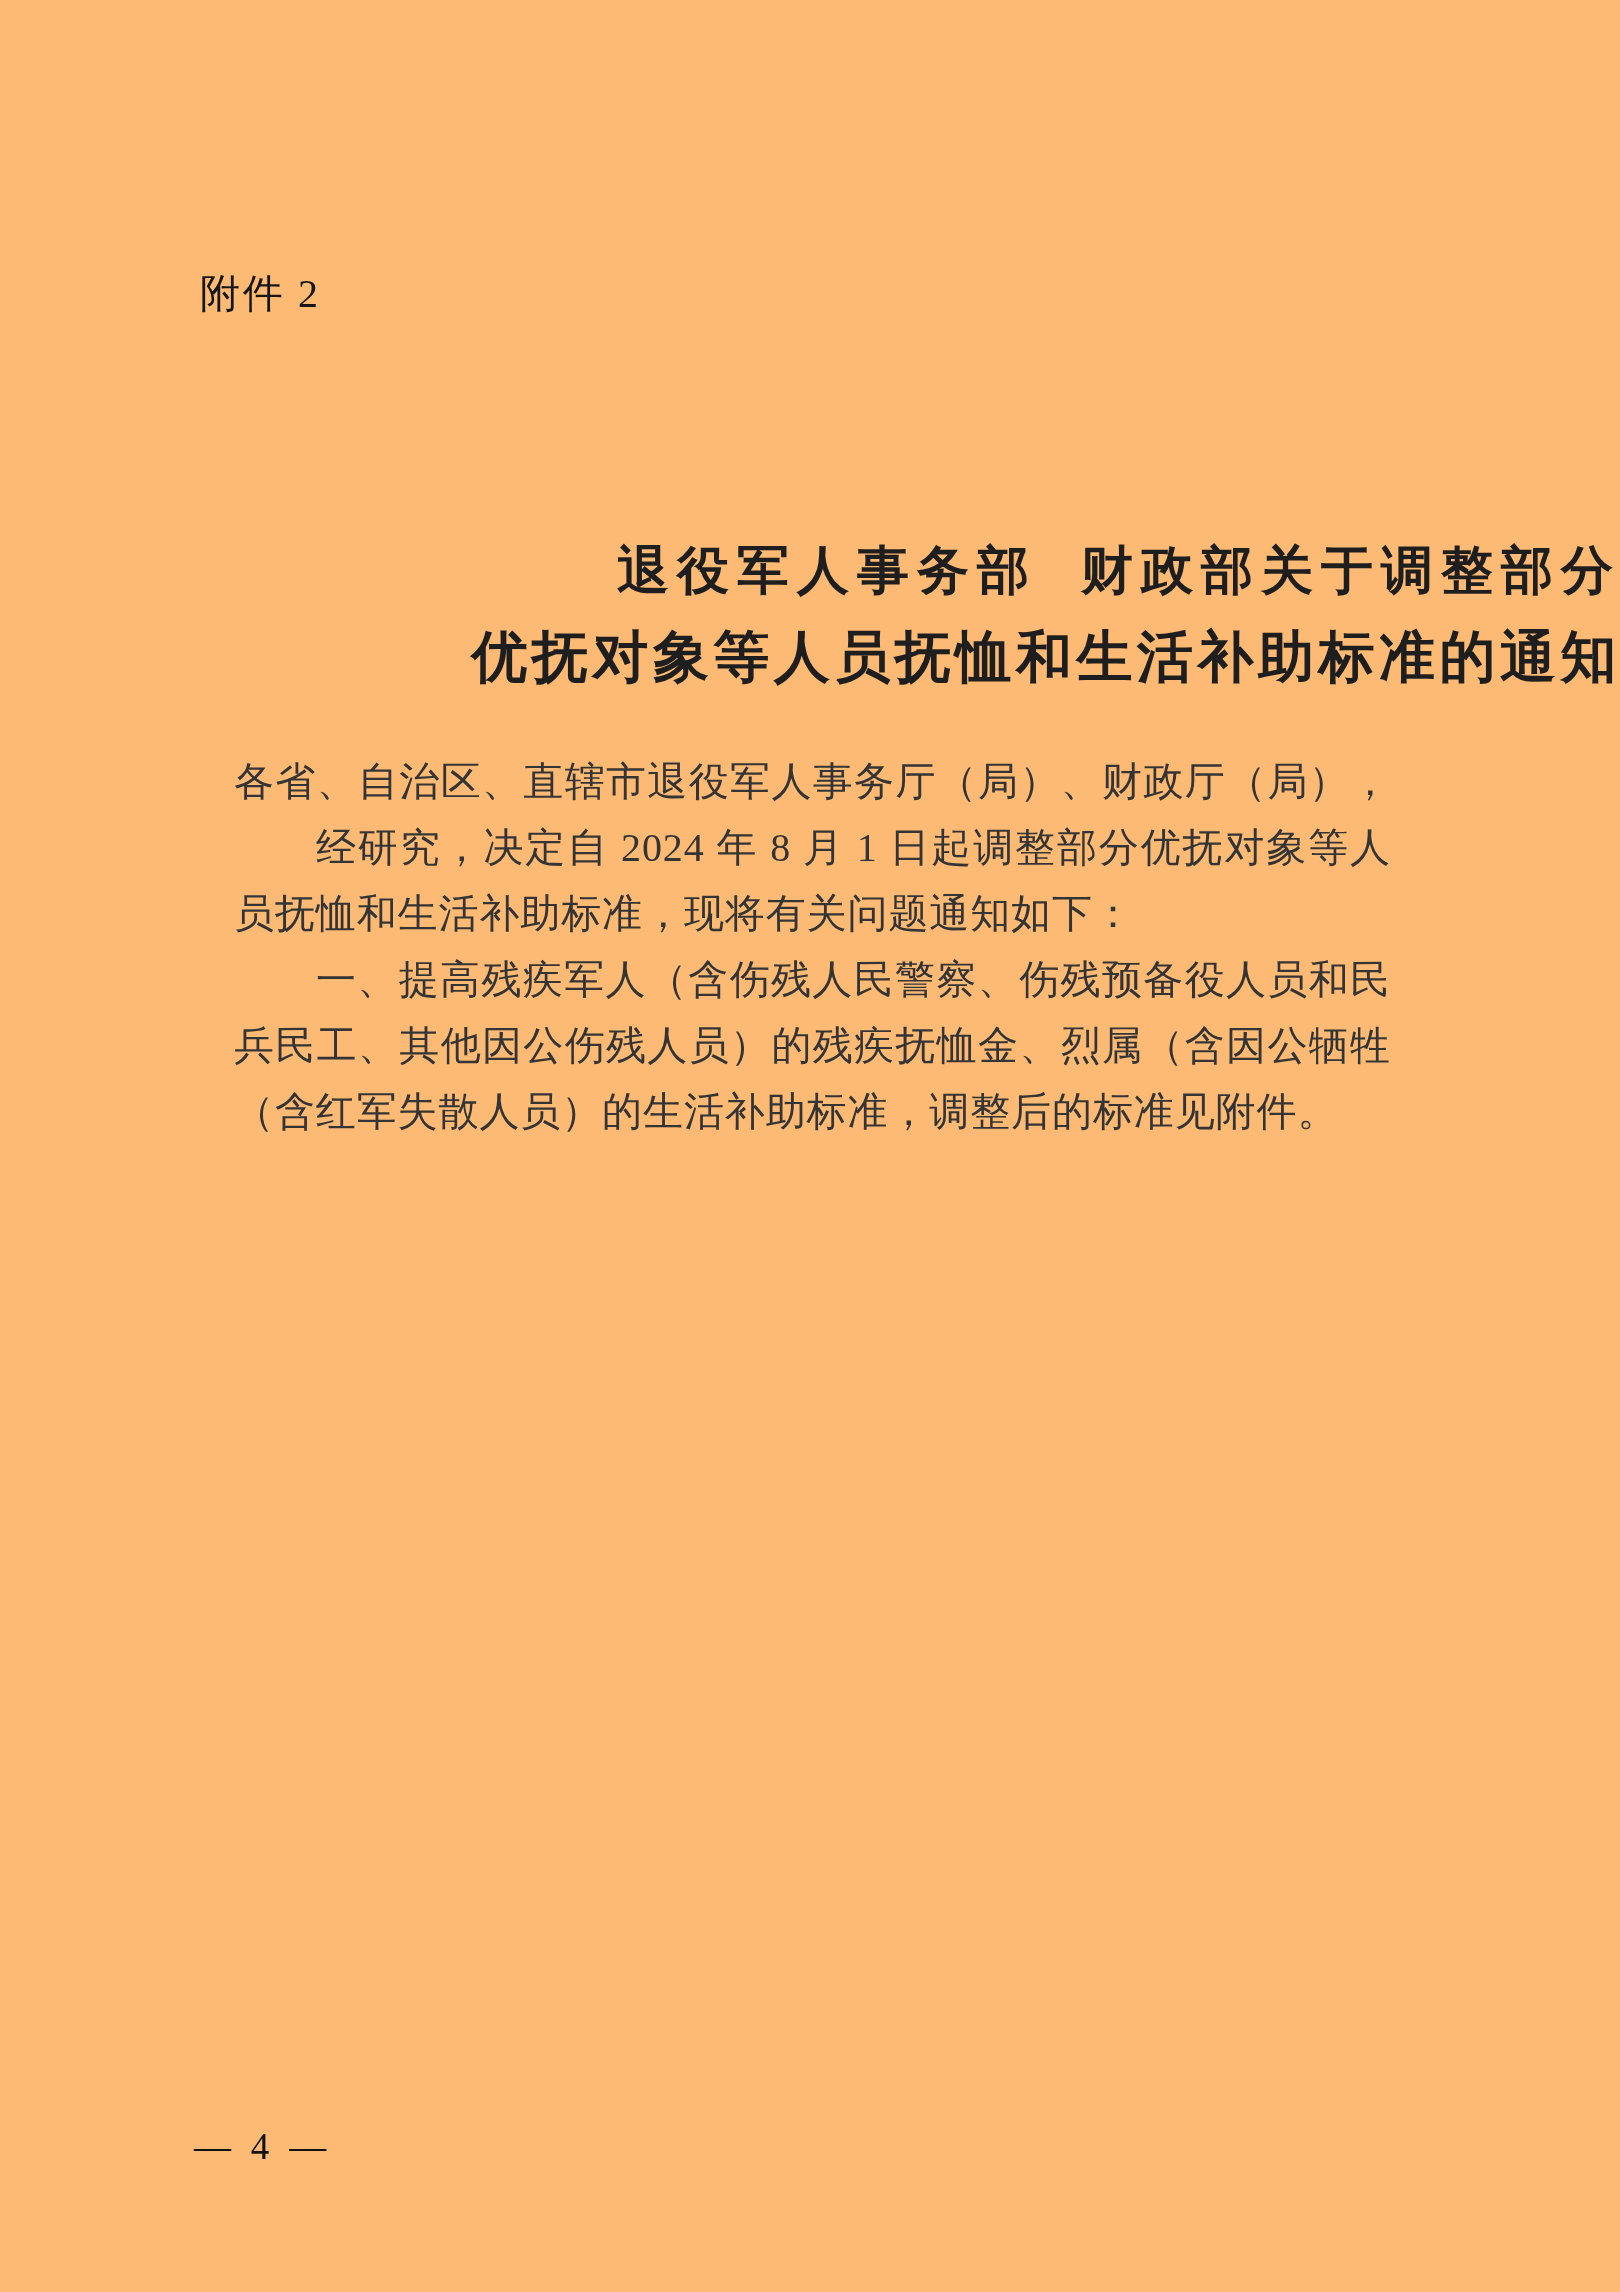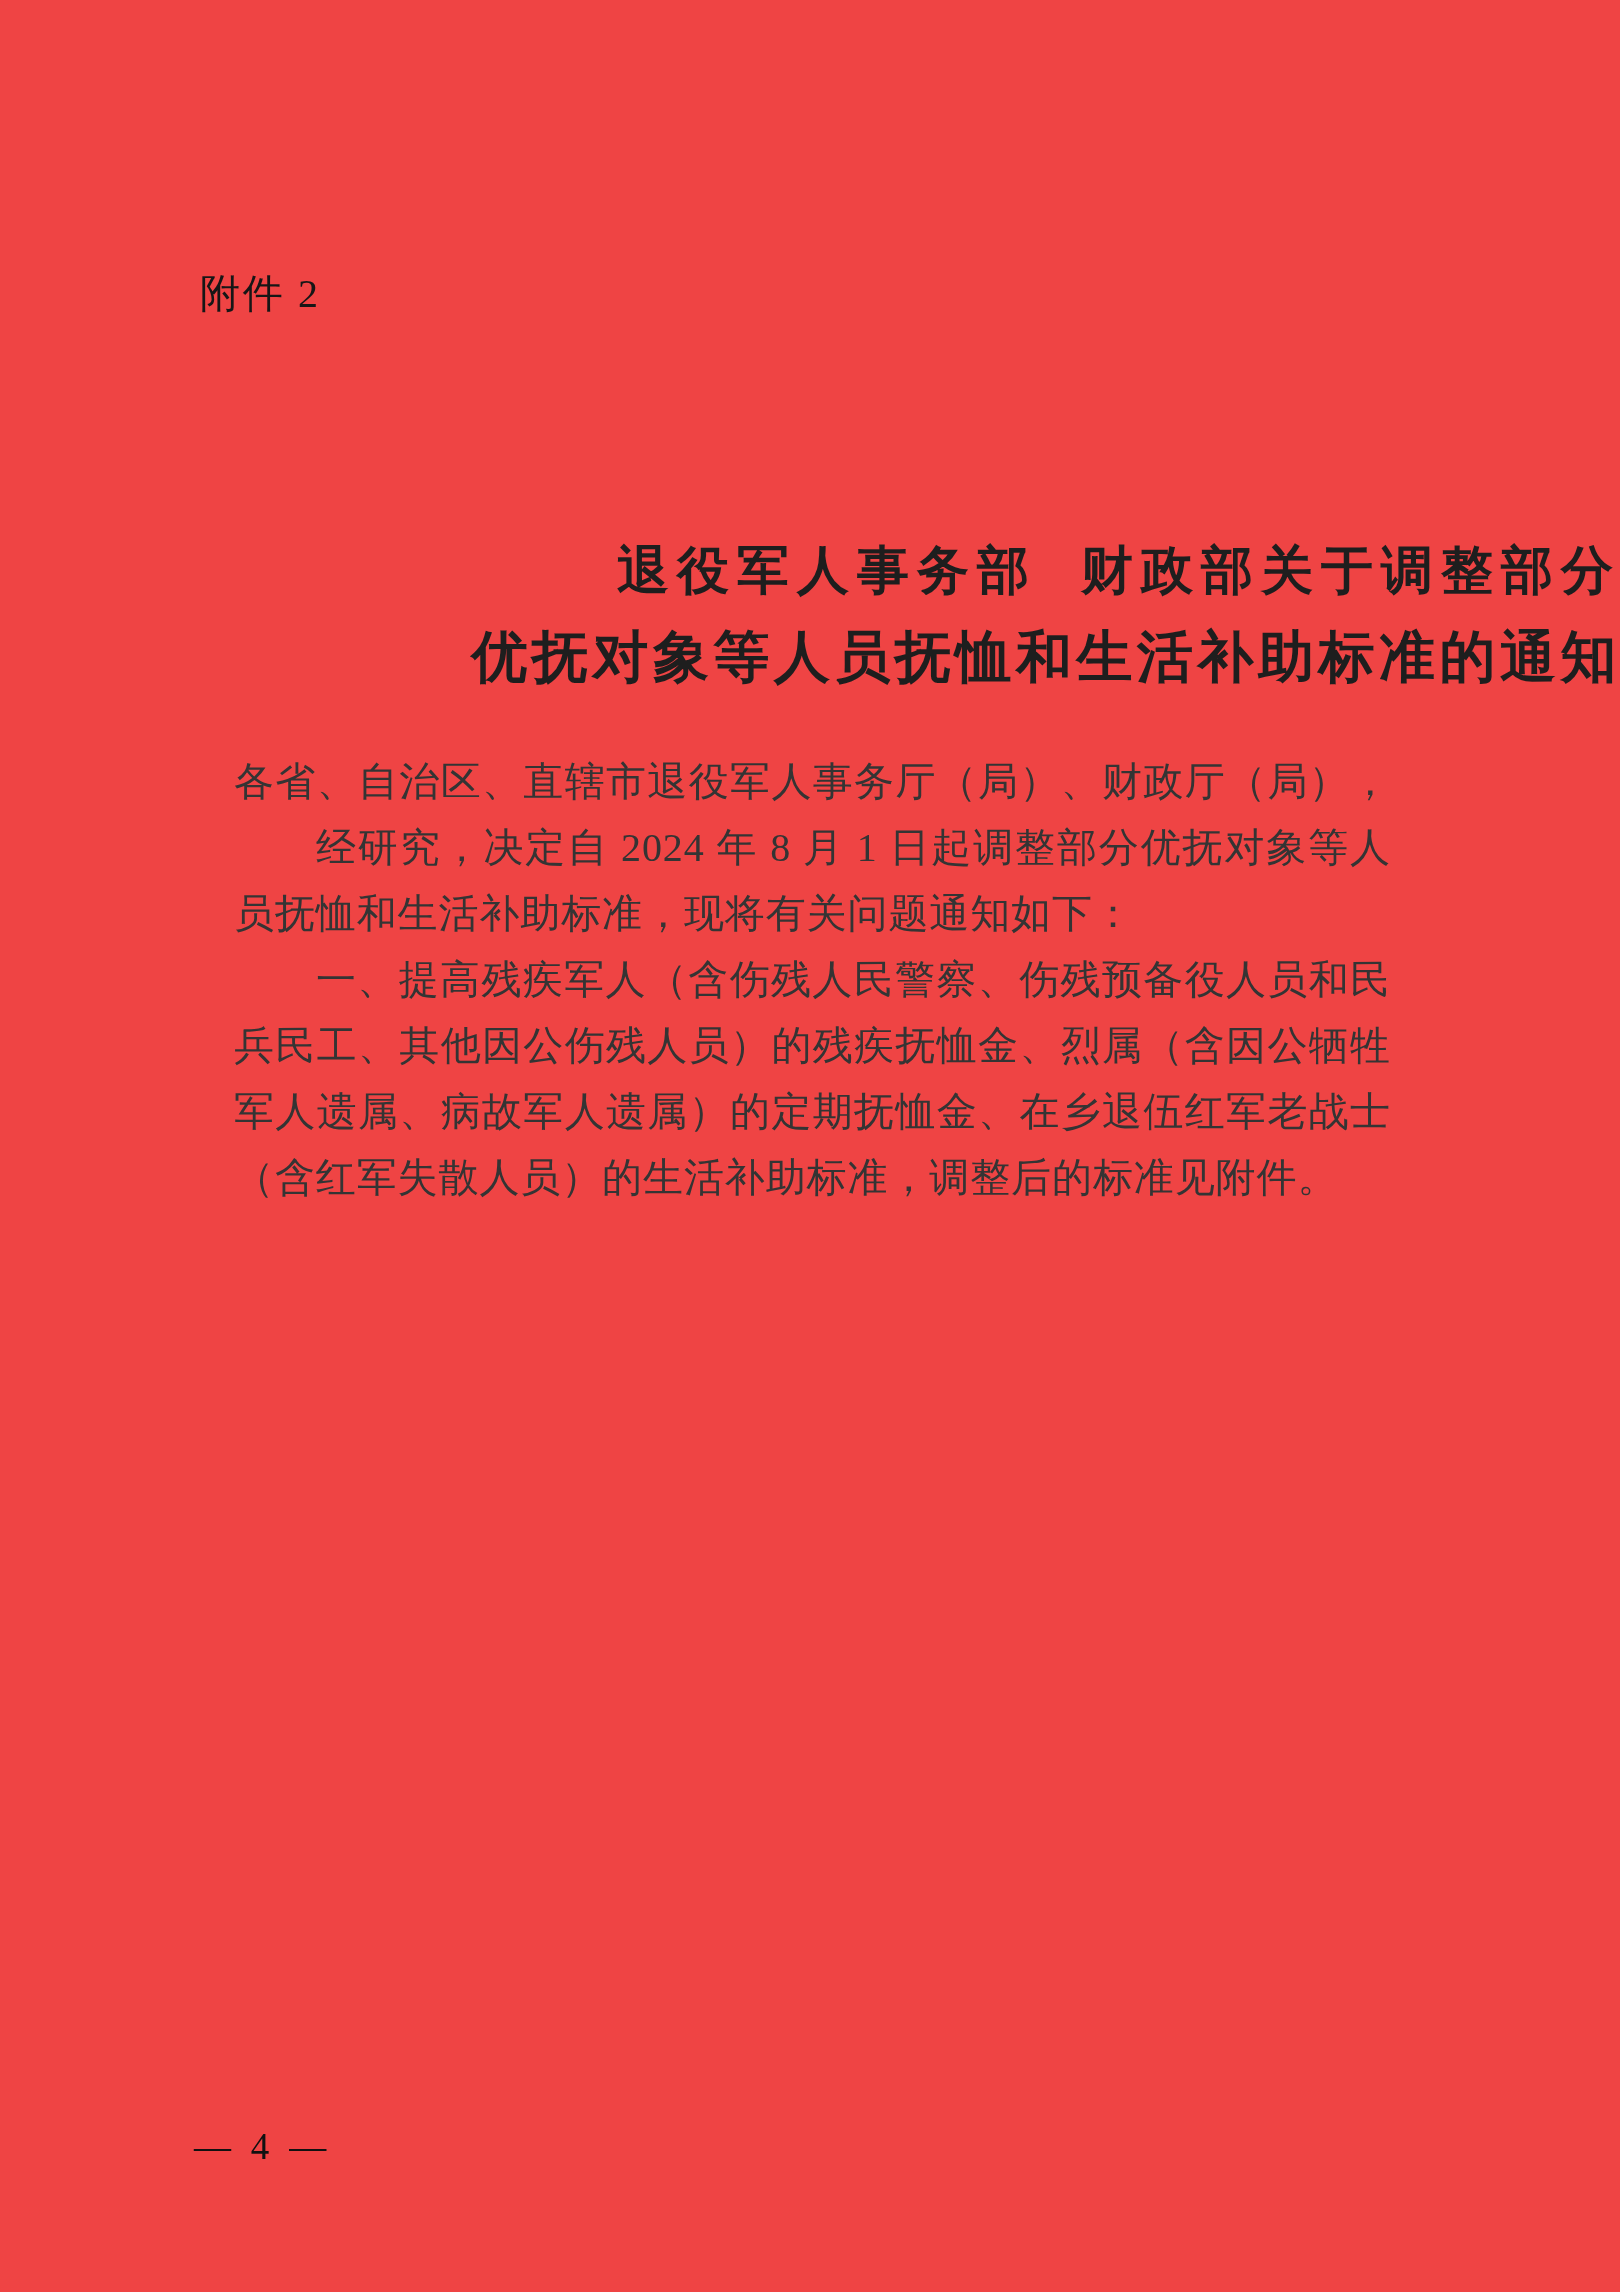--- a/index.html
+++ b/index.html
@@ -4,21 +4,21 @@
 <style>
   html, body {
     margin: 0;
     padding: 0;
     background: #ffffff;
   }
   .page {
     position: relative;
     width: 1621px;
     height: 2293px;
-    background: #ef4444;
+    background: #fdba74;
     overflow: hidden;
     font-family: "Liberation Serif", "DejaVu Serif", serif;
   }
   .attachment-label {
     position: absolute;
     left: 200px;
     top: 270px;
     font-size: 40px;
     line-height: 48px;
     color: #161616;
@@ -87,20 +87,19 @@
     <div class="t-line1">退役军人事务部 财政部关于调整部分</div>
     <div class="t-line2">优抚对象等人员抚恤和生活补助标准的通知</div>
   </div>
 
   <div class="doc-body">
     <div class="line justify">各省、自治区、直辖市退役军人事务厅（局）、财政厅（局），新</div>
     <div class="line justify indent">经研究，决定自 2024 年 8 月 1 日起调整部分优抚对象等人</div>
     <div class="line">员抚恤和生活补助标准，现将有关问题通知如下：</div>
     <div class="line justify indent">一、提高残疾军人（含伤残人民警察、伤残预备役人员和民</div>
     <div class="line justify">兵民工、其他因公伤残人员）的残疾抚恤金、烈属（含因公牺牲</div>
-    <div class="line justify">军人遗属、病故军人遗属）的定期抚恤金、在乡退伍红军老战士</div>
     <div class="line">（含红军失散人员）的生活补助标准，调整后的标准见附件。</div>
   </div>
 
   <div class="page-number">— 4 —</div>
 
 </div>
 
 
 </body></html>

